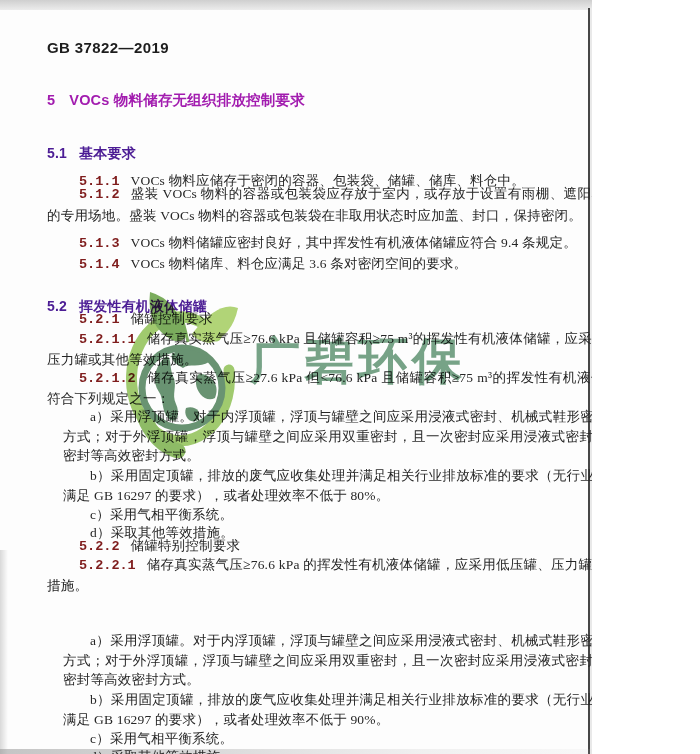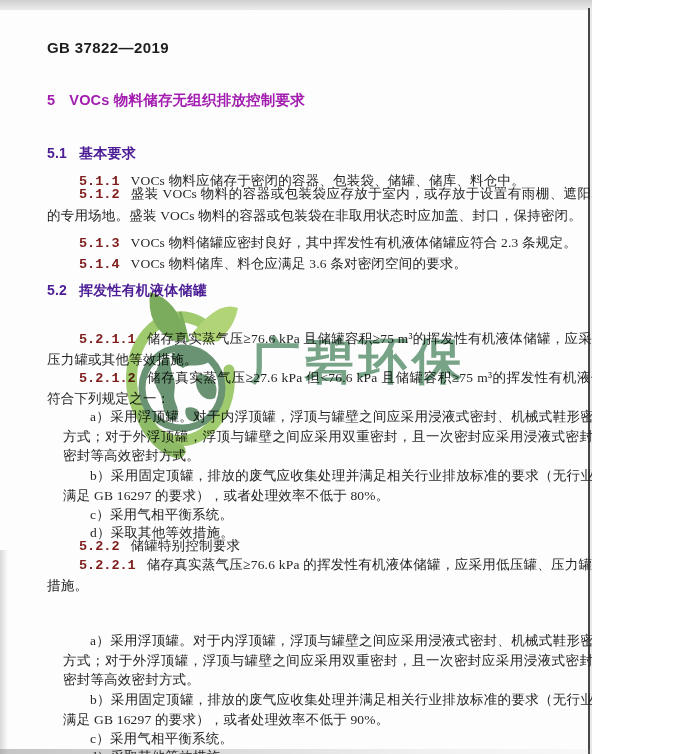--- a/index.html
+++ b/index.html
@@ -73,31 +73,34 @@
 
   <div class="blk" style="top:171px">
     <span class="num">5.1.1</span><span>VOCs 物料应储存于密闭的容器、包装袋、储罐、储库、料仓中。</span>
   </div>
 
   <div class="blk" style="top:184px">
     <span class="num">5.1.2</span><span>盛装 VOCs 物料的容器或包装袋应存放于室内，或存放于设置有雨棚、遮阳和防渗设施的专用场地。盛装 VOCs 物料的容器或包装袋在非取用状态时应加盖、封口，保持密闭。</span>
   </div>
 
   <div class="blk" style="top:233px">
-    <span class="num">5.1.3</span><span>VOCs 物料储罐应密封良好，其中挥发性有机液体储罐应符合 2.3 条规定。</span>
+    <span class="num">5.1.3</span><span>VOCs 物料储罐应密封良好，其中挥发性有机液体储罐应符合 9.4 条规定。</span>
   </div>
 
   <div class="blk" style="top:254px">
     <span class="num">5.1.4</span><span>VOCs 物料储库、料仓应满足 3.6 条对密闭空间的要求。</span>
   </div>
 
-  <div class="blk sec-head" style="top:280px">
+  <div class="blk sec-head" style="top:296px">
     <span>5.2</span><span class="gap-md"></span><span>挥发性有机液体储罐</span>
   </div>
 
+  <div class="blk" style="top:309px">
+    <span class="num">5.2.1</span><span>储罐控制要求</span>
+  </div>
 
   <div class="blk tight" style="top:329px">
     <span class="num">5.2.1.1</span><span>储存真实蒸气压≥76.6 kPa 且储罐容积≥75 m³的挥发性有机液体储罐，应采用低压罐、压力罐或其他等效措施。</span>
   </div>
 
   <div class="blk tight" style="top:368px">
     <span class="num">5.2.1.2</span><span>储存真实蒸气压≥27.6 kPa 但&lt;76.6 kPa 且储罐容积≥75 m³的挥发性有机液体储罐，应符合下列规定之一：</span>
   </div>
 
   <div class="blk tight indent" style="top:407px">

